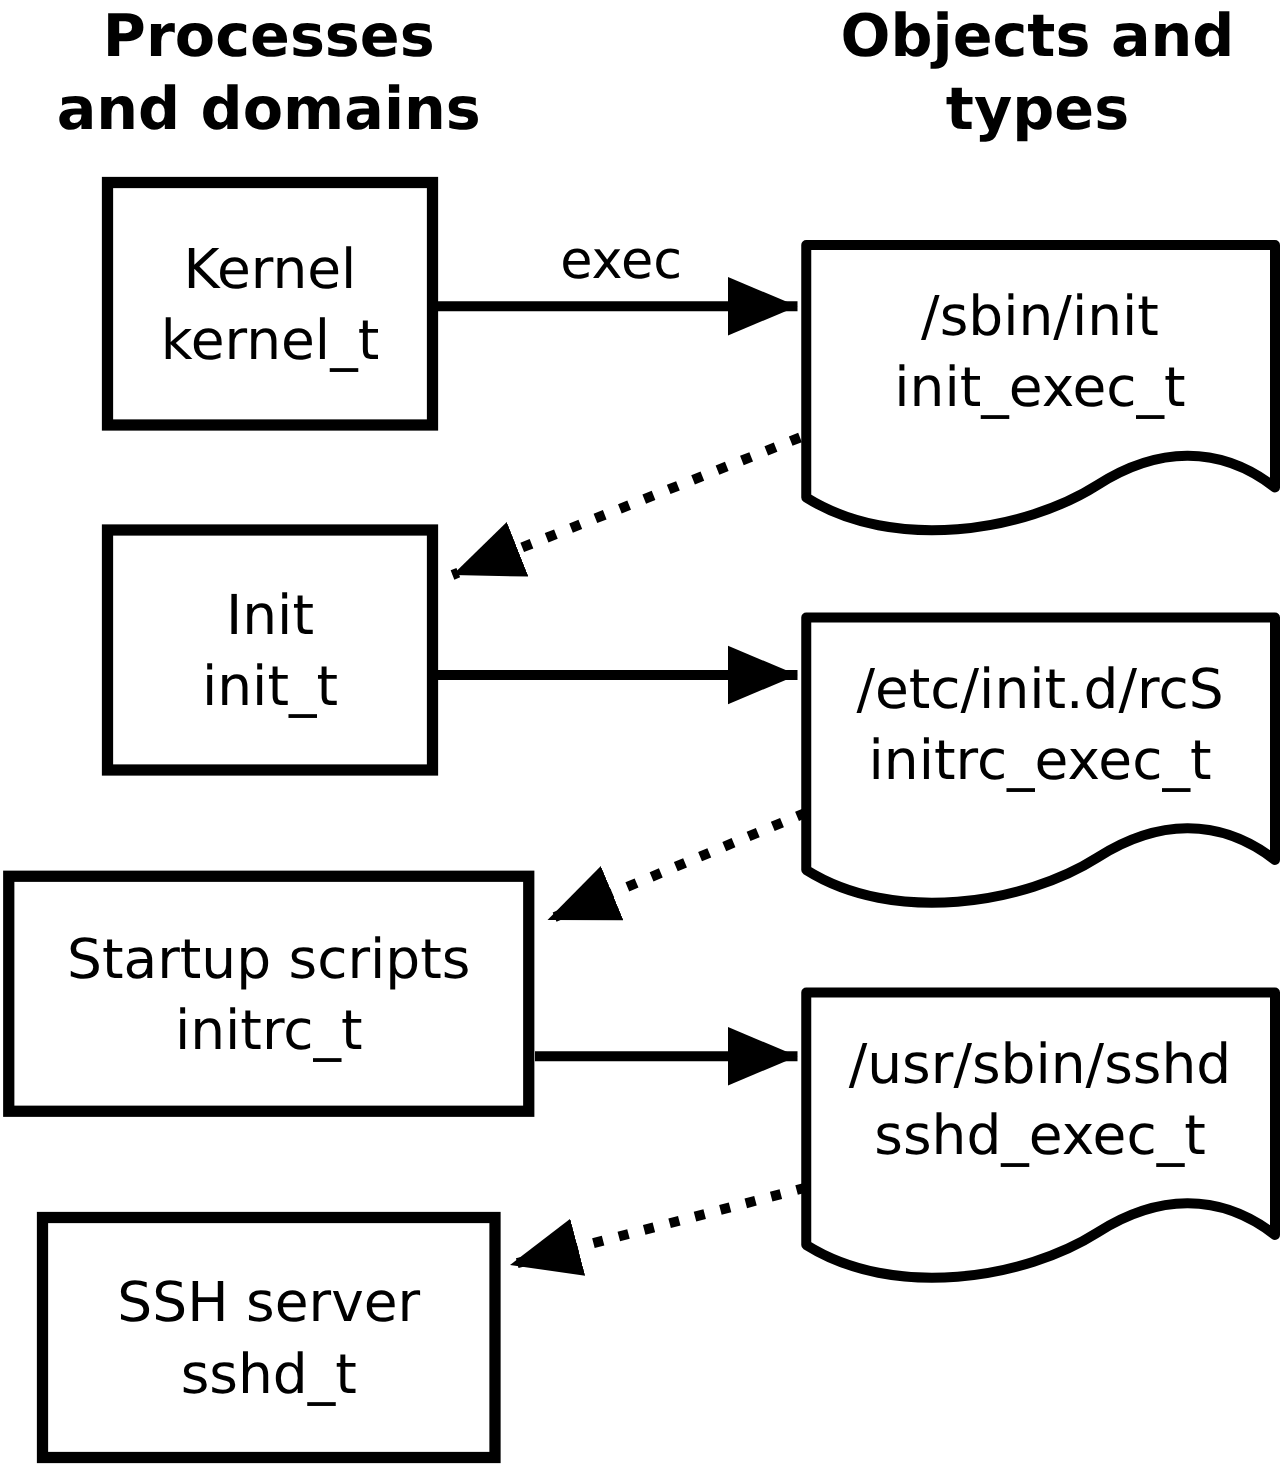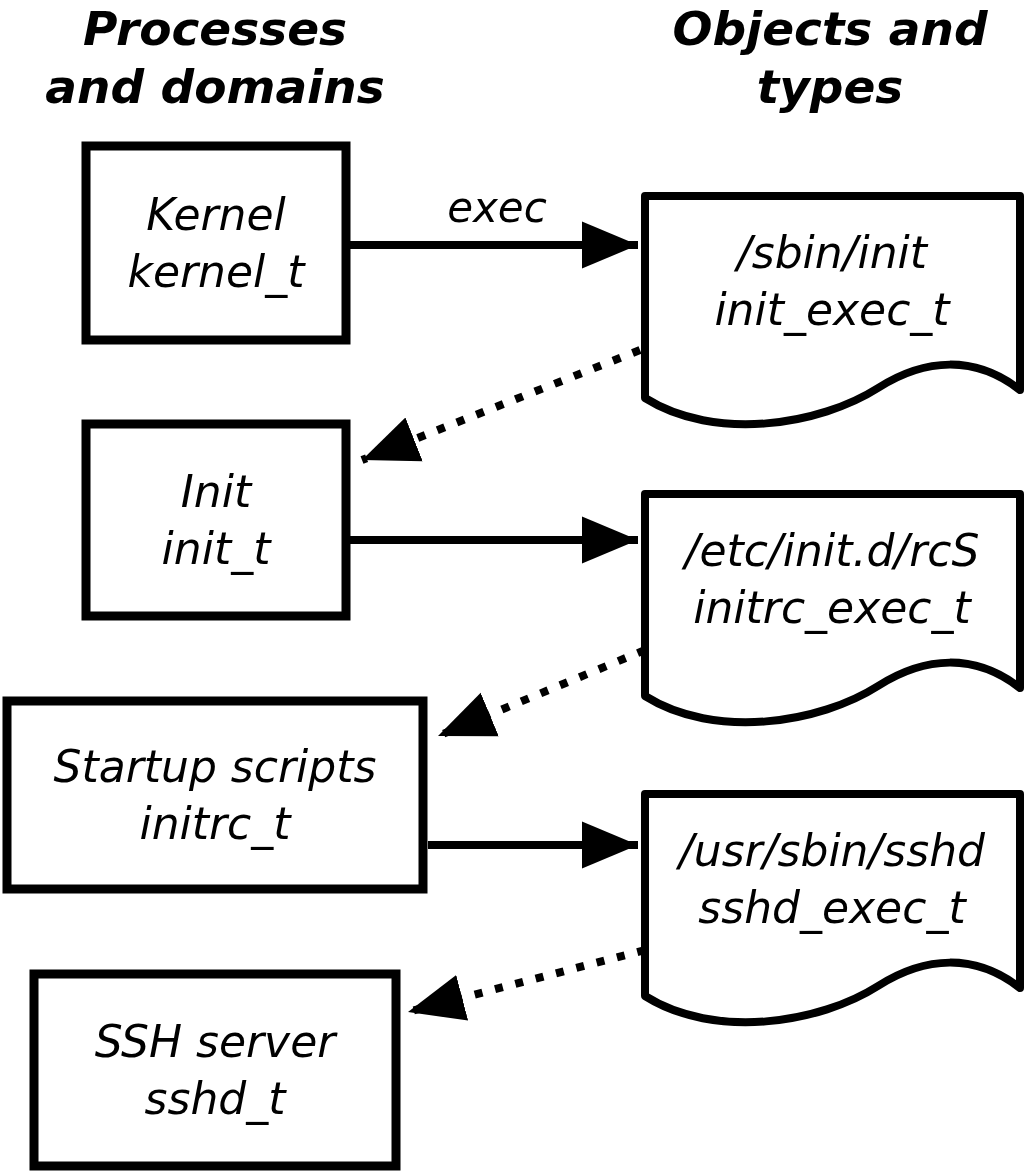--- a/index.html
+++ b/index.html
@@ -6,21 +6,20 @@
     margin: 0;
     padding: 0;
     background: #ffffff;
   }
   .diagram-wrap {
     width: 1024px;
     height: 1173px;
     position: relative;
     background: #ffffff;
     overflow: hidden;
-    font-style: italic;
   }
   svg { display: block; }
   text {
     font-family: "DejaVu Sans", "Liberation Sans", sans-serif;
     fill: #000000;
   }
   .hdr {
     font-size: 47px;
     font-weight: bold;
   }

